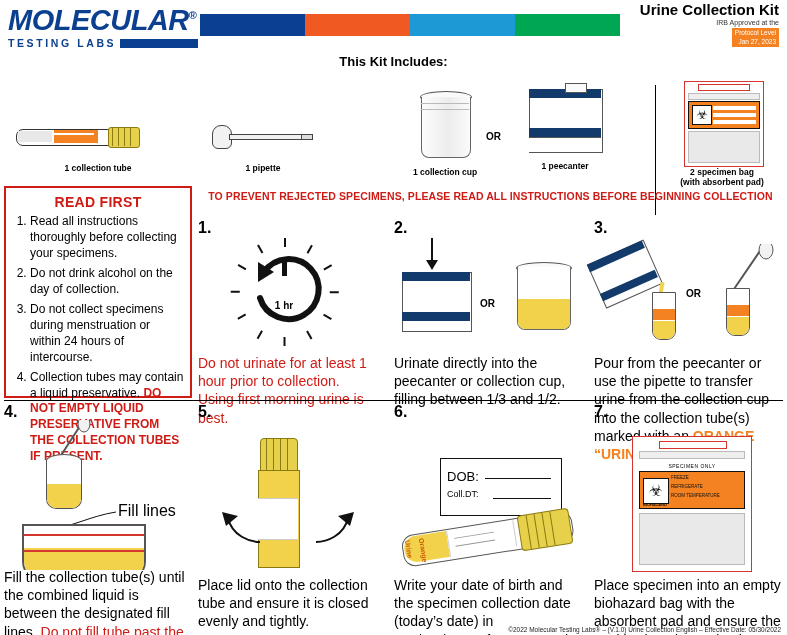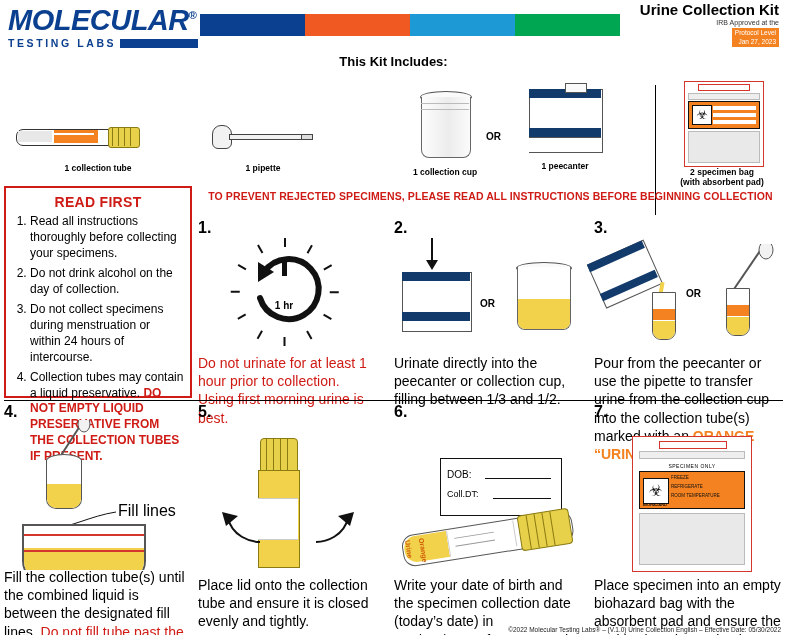--- a/index.html
+++ b/index.html
@@ -502,21 +502,21 @@
       </svg>
     </div>
     <div class="step-text">Place lid onto the collection tube and ensure it is closed evenly and tightly.</div>
   </div>
 
   <div class="step" style="left:394px;top:404px;width:190px;">
     <div class="step-num">6.</div>
     <div style="position:relative;height:156px;">
 
       <div class="dashbox" style="position:absolute;left:46px;top:38px;width:120px;height:56px;">
-        <div style="position:absolute;left:6px;top:10px;font-size:10px;">DOB:</div>
+        <div style="position:absolute;left:6px;top:10px;font-size:13px;">DOB:</div>
         <div style="position:absolute;left:44px;top:19px;width:66px;height:1px;background:#111;"></div>
         <div style="position:absolute;left:6px;top:30px;font-size:9px;">Coll.DT:</div>
         <div style="position:absolute;left:52px;top:39px;width:58px;height:1px;background:#111;"></div>
       </div>
 
       <div style="position:absolute;left:8px;top:92px;width:180px;height:56px;transform:rotate(-9deg);">
         <div style="position:absolute;left:0;top:10px;width:170px;height:30px;border:1px solid #555;border-radius:12px;background:#fff;"></div>
         <div style="position:absolute;left:2px;top:12px;width:44px;height:26px;background:#f2d24b;border-radius:12px 0 0 12px;">
           <div style="position:absolute;left:8px;top:3px;font-size:7px;color:#cf5a05;font-weight:bold;transform:rotate(90deg);transform-origin:left top;">Urine</div>
           <div style="position:absolute;left:22px;top:3px;font-size:7px;color:#cf5a05;font-weight:bold;transform:rotate(90deg);transform-origin:left top;">Orange</div>

